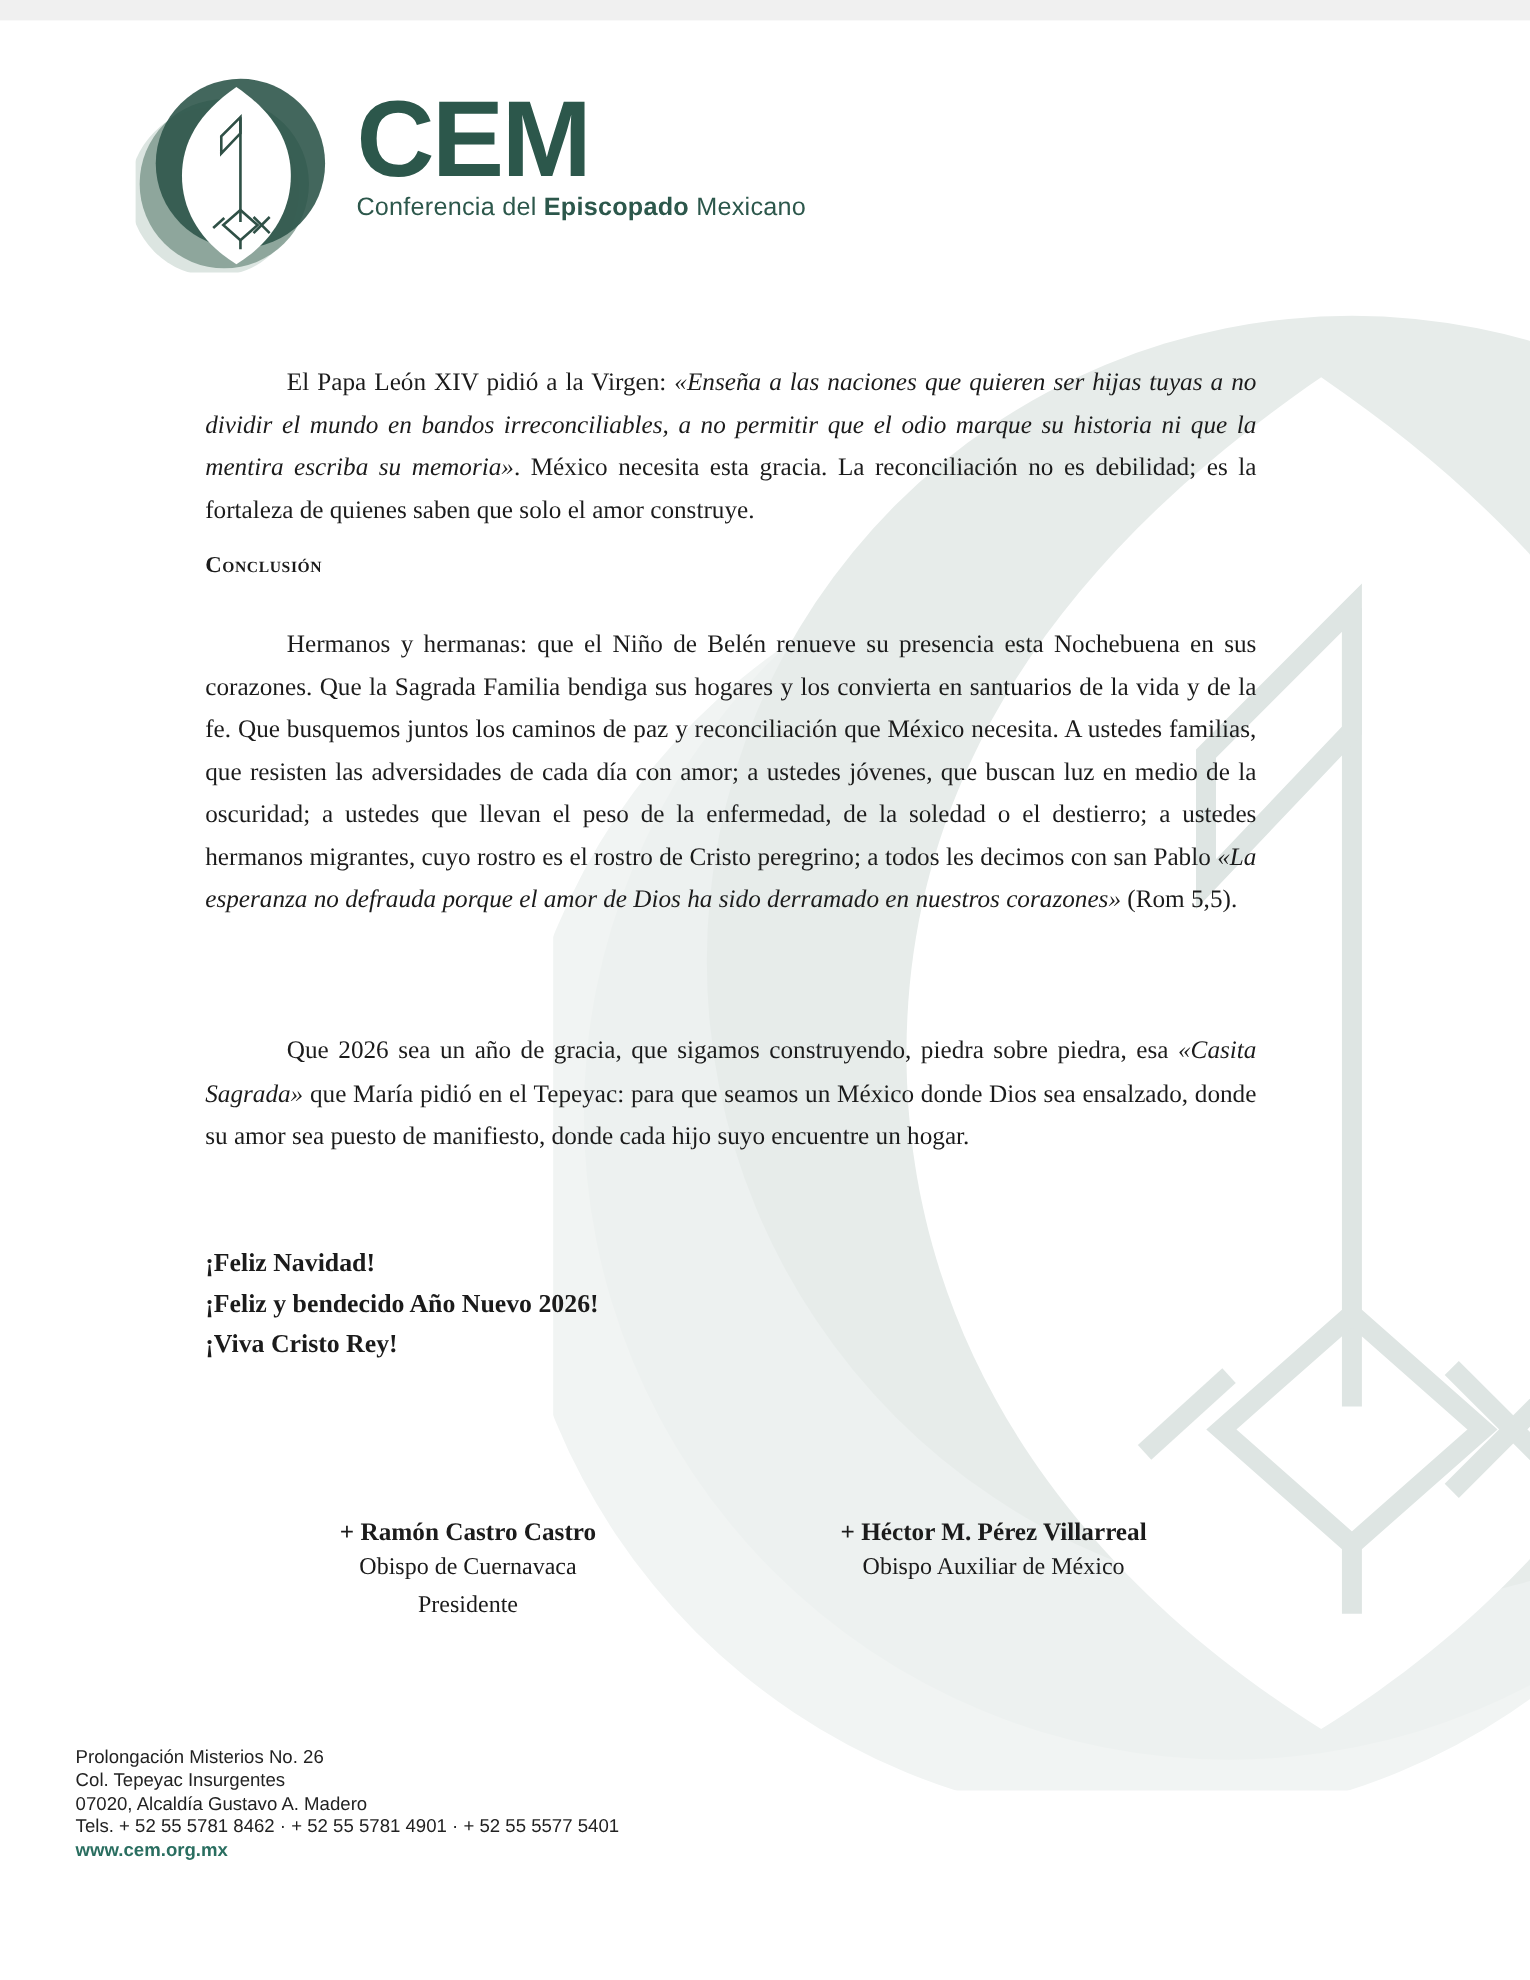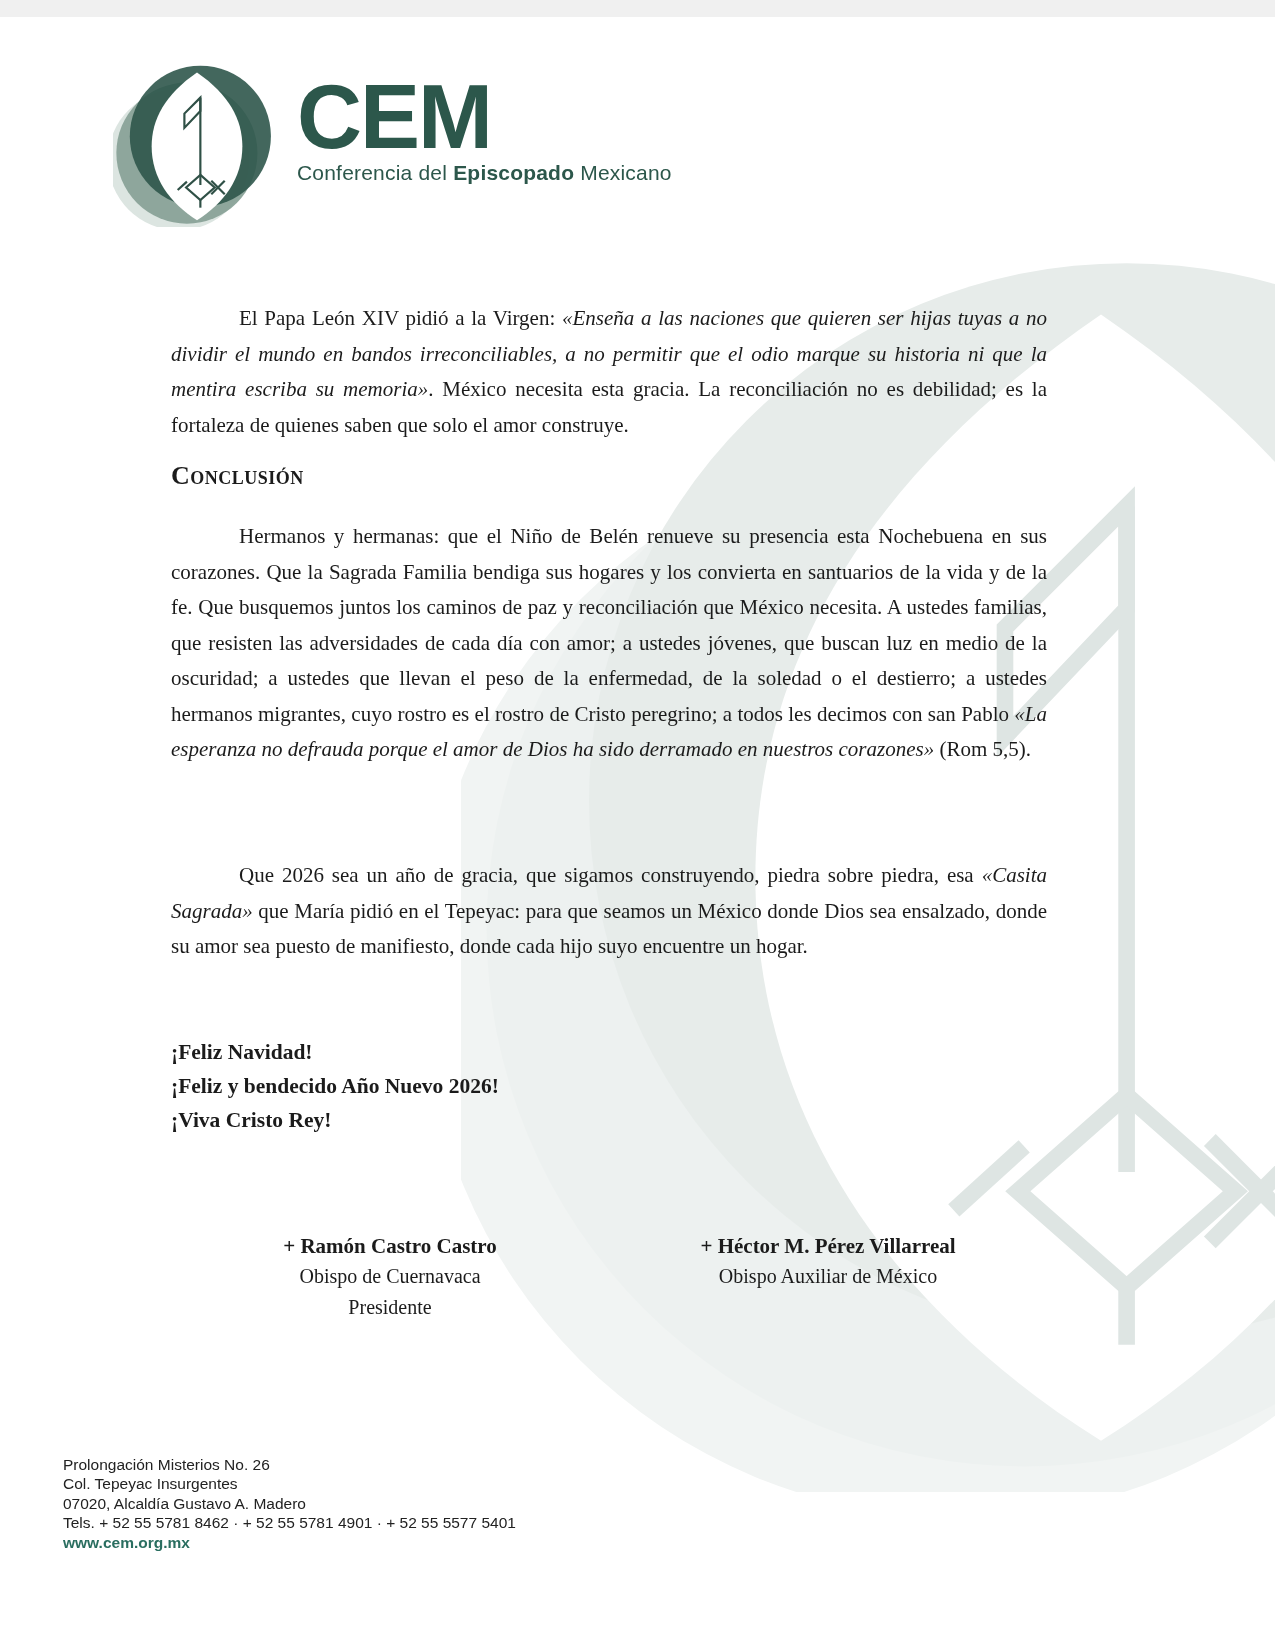--- a/index.html
+++ b/index.html
@@ -27,29 +27,29 @@
     position:absolute; left:171px; width:876px; z-index:1;
     text-align:justify; font-size:21px; line-height:35.5px; text-indent:68px;
   }
   #p1 { top:263px; }
   #p2 { top:481px; }
   #p3 { top:820px; }
   .quote-italic { font-style:italic; }
 
   .heading {
     position:absolute; left:171px; top:444px; z-index:1;
-    font-size:26px; font-weight:700; font-variant:small-caps; letter-spacing:0.5px;text-align:center;
+    font-size:19px; font-weight:700; font-variant:small-caps; letter-spacing:0.5px;text-align:center;
   }
 
   .greetings {
     position:absolute; left:171px; top:1018px; width:876px; z-index:1;
     text-align:left; font-weight:700; font-size:21.5px; line-height:34px;
   }
 
-  .signatures { position:absolute; left:171px; top:1214px; width:876px; display:flex; z-index:1; }
+  .signatures { position:absolute; left:171px; top:1244px; width:876px; display:flex; z-index:1; }
   .sig { width:50%; text-align:center; }
   .sig-name  { font-weight:700; font-size:21px; line-height:30px; }
   .sig-role, .sig-title { font-size:20px; line-height:31px; }
 
   
   .footer {
     position:absolute; left:63px; top:1438px; z-index:1;
     font-family:"Liberation Sans", sans-serif; font-size:15.5px; line-height:19.3px; color:#222;
   }
   .footer .tels-label { font-weight:400; }

